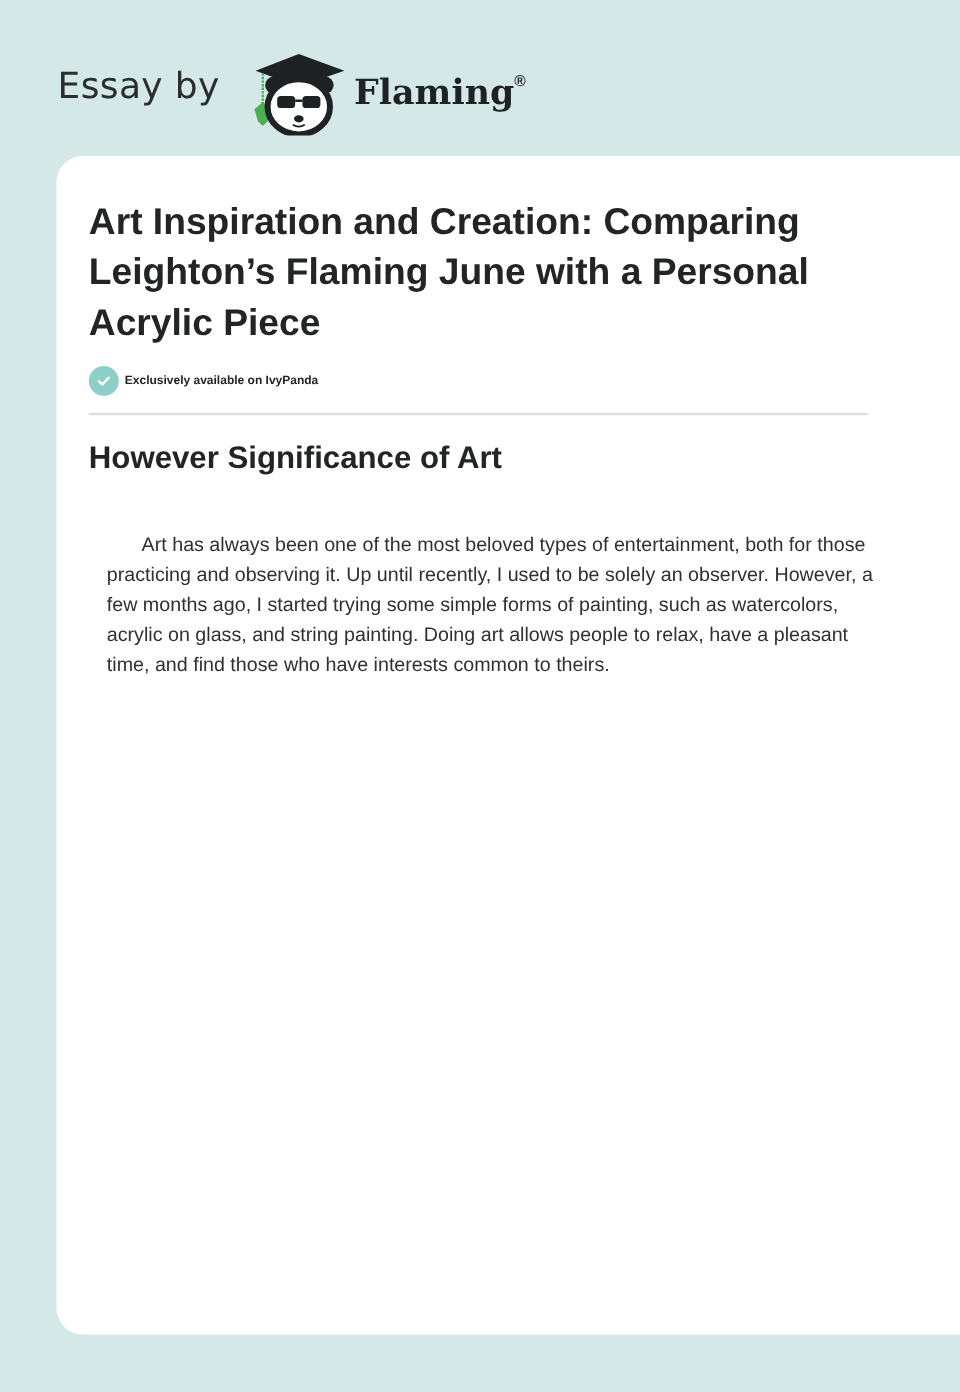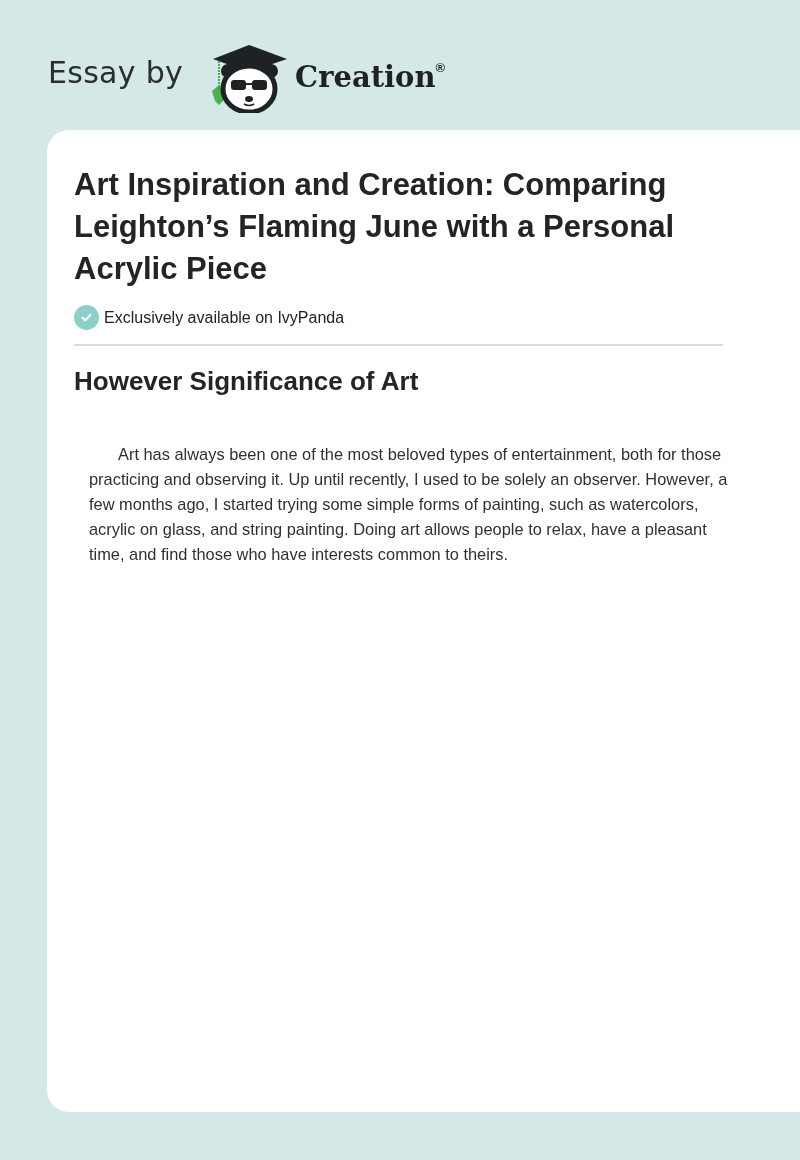--- a/index.html
+++ b/index.html
@@ -20,21 +20,21 @@
     }
     .title {
       position: absolute; left: 27px; top: 34px; width: 660px;
       font-size: 31px; font-weight: bold; line-height: 42px; color: #222426; margin: 0;
     }
     .badge { position: absolute; left: 27px; top: 175px; display: flex; align-items: center; }
     .check {
       width: 25px; height: 25px; border-radius: 50%; background: #8ecfca;
       display: flex; align-items: center; justify-content: center;
     }
-    .badge-text { margin-left: 5px; font-size: 16px; font-weight: normal; color: #222426; }
+    .badge-text { margin-left: 5px; font-size: 10px; font-weight: bold; color: #222426; }
     .divider { position: absolute; left: 27px; top: 214px; width: 649px; height: 2px; background: #dcdcdc; }
     .section { position: absolute; left: 27px; top: 236px; font-size: 26px; font-weight: bold; color: #222426; margin: 0; }
     .para {
       position: absolute; left: 27px; top: 297px; width: 650px;
       font-size: 16.4px; line-height: 25px; color: #2e3032; margin: 15px; text-indent: 29px;
     }
   </style>
 </head>
 <body>
 
@@ -47,21 +47,21 @@
     <path d="M11,52 L18,46 L25,52 L22,62 L18,66 L14,62 Z" fill="#4caf50"></path>
     <circle cx="27" cy="32" r="7" fill="#1f2224"></circle>
     <circle cx="70" cy="32" r="7" fill="#1f2224"></circle>
     <ellipse cx="48" cy="50" rx="26" ry="23" fill="#ffffff" stroke="#1f2224" stroke-width="5"></ellipse>
     <rect x="30" y="41" width="15" height="10" rx="3" fill="#1f2224"></rect>
     <rect x="51" y="41" width="15" height="10" rx="3" fill="#1f2224"></rect>
     <line x1="45" y1="45" x2="51" y2="45" stroke="#1f2224" stroke-width="2"></line>
     <ellipse cx="48" cy="60" rx="4" ry="3" fill="#1f2224"></ellipse>
     <path d="M43,65 Q48,68 53,65" stroke="#1f2224" stroke-width="1.5" fill="none"></path>
   </svg>
-  <span class="brand"><span>Creation</span><sup>®</sup></span>
+  <span class="brand"><span>Flaming</span><sup>®</sup></span>
 </div>
 
 <div class="card">
   <h1 class="title">Art Inspiration and Creation: Comparing Leighton’s Flaming June with a Personal Acrylic Piece</h1>
 
   <div class="badge">
     <span class="check">
       <svg width="13" height="13" viewBox="0 0 13 13">
           <path d="M2.5,6.8 L5.3,9.4 L10.5,3.8" stroke="#ffffff" stroke-width="2" fill="none" stroke-linecap="round" stroke-linejoin="round"></path>
         </svg>

